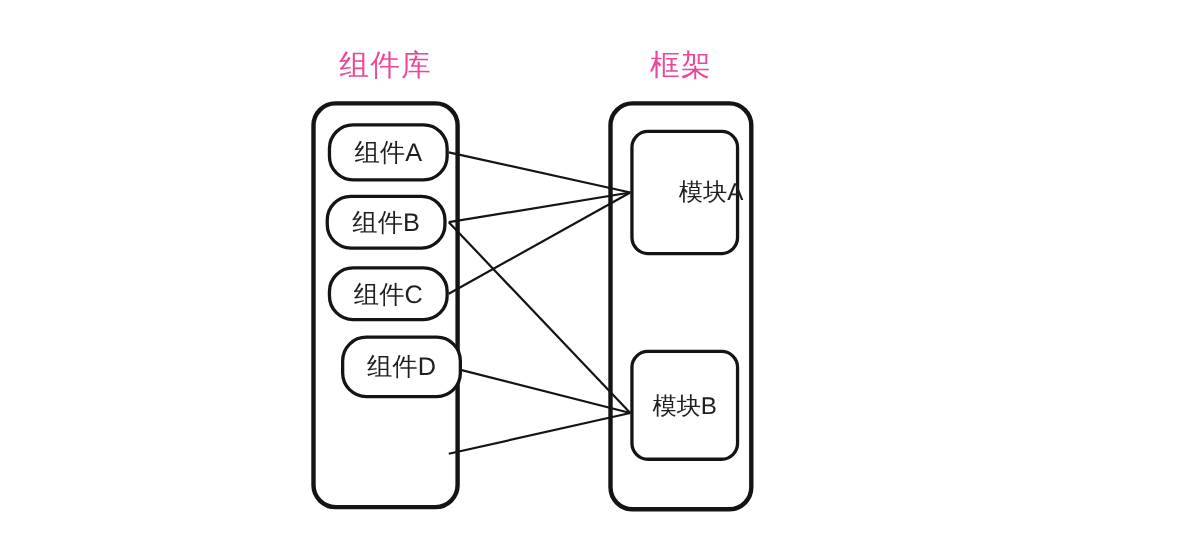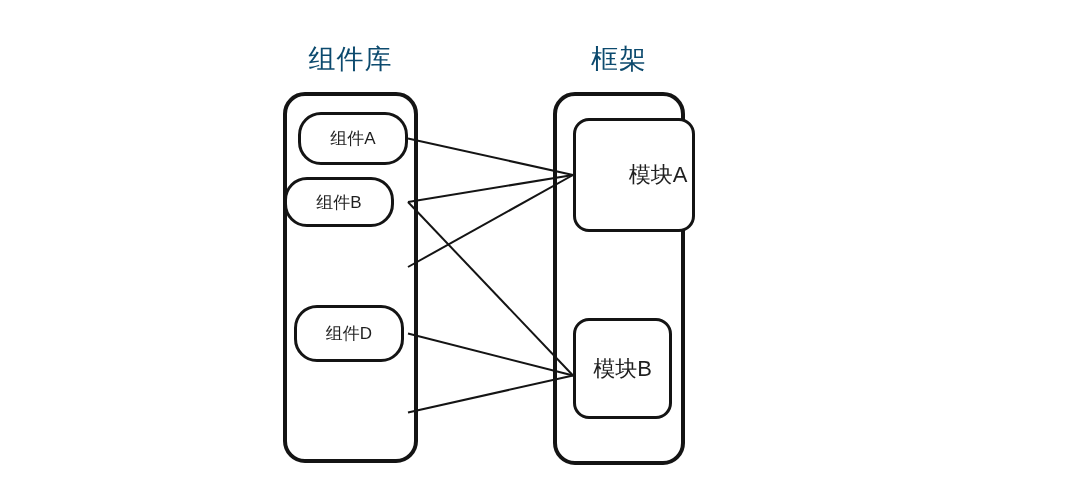--- a/index.html
+++ b/index.html
@@ -17,21 +17,21 @@
     color: #1f1f1f;
   }
   .col-title {
     position: absolute;
     top: 42px;
     height: 34px;
     line-height: 34px;
     font-size: 27px;
     text-align: center;
     letter-spacing: 1px;
-    color: #0c4a6e;
+    color: #ec4899;
     user-select: none;
   }
   .col-title.left  { left: 283px; width: 135px; }
   .col-title.right { left: 553px; width: 132px; }
   .panel {
     position: absolute;
     box-sizing: border-box;
     border: 4px solid #141414;
     border-radius: 22px;
     background: #ffffff;
@@ -50,21 +50,21 @@
     background: #ffffff;
     border: 3px solid #141414;
     display: flex;
     align-items: center;
     justify-content: center;
     white-space: nowrap;
     user-select: none;
   }
   .node.comp {
     border-radius: 23px;
-    font-size: 17px;
+    font-size: 23px;
   }
   .node.mod {
     border-radius: 16px;
     font-size: 22px;
   }
 </style>
 </head>
 <body>
 
 <div class="canvas">
@@ -76,17 +76,18 @@
 
   <svg class="edge-layer" width="1076" height="500">
       <line x1="408" y1="138.5" x2="573" y2="175" stroke="#141414" stroke-width="2"></line>
       <line x1="408" y1="202" x2="573" y2="175" stroke="#141414" stroke-width="2"></line>
       <line x1="408" y1="202" x2="573" y2="375.5" stroke="#141414" stroke-width="2"></line>
       <line x1="408" y1="267" x2="573" y2="175" stroke="#141414" stroke-width="2"></line>
       <line x1="408" y1="333.5" x2="573" y2="375.5" stroke="#141414" stroke-width="2"></line>
       <line x1="408" y1="412.5" x2="573" y2="375.5" stroke="#141414" stroke-width="2"></line>
     </svg>
 <div class="node comp" style="left: 298px; top: 112px; width: 110px; height: 53px;">组件A</div>
-    <div class="node comp" style="left: 284px; top: 177px; width: 110px; height: 50px;">组件B</div>
-    <div class="node comp" style="left: 294px; top: 305px; width: 110px; height: 57px;">组件D</div>
-    <div class="node mod" style="left: 573px; top: 118px; width: 122px; height: 114px; padding-left: 48px;">模块A</div>
+    <div class="node comp" style="left: 296px; top: 177px; width: 110px; height: 50px;">组件B</div>
+    <div class="node comp" style="left: 298px; top: 242px; width: 110px; height: 50px;">组件C</div>
+    <div class="node comp" style="left: 310px; top: 305px; width: 110px; height: 57px;">组件D</div>
+    <div class="node mod" style="left: 573px; top: 118px; width: 99px; height: 114px; padding-left: 48px;">模块A</div>
     <div class="node mod" style="left: 573px; top: 318px; width: 99px; height: 101px;">模块B</div>
   </div>
 
 </body></html>

